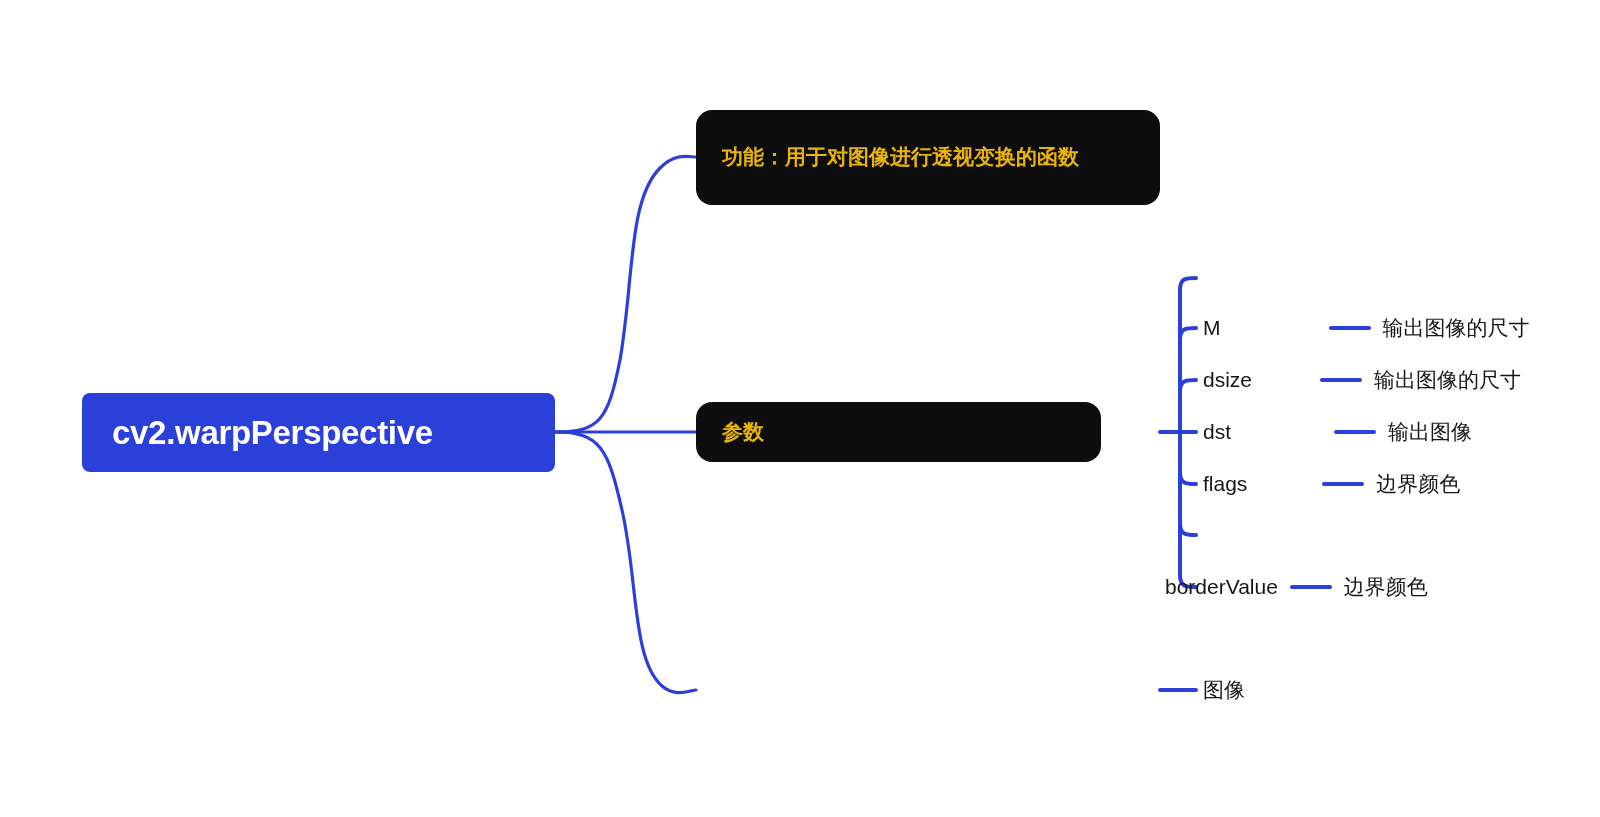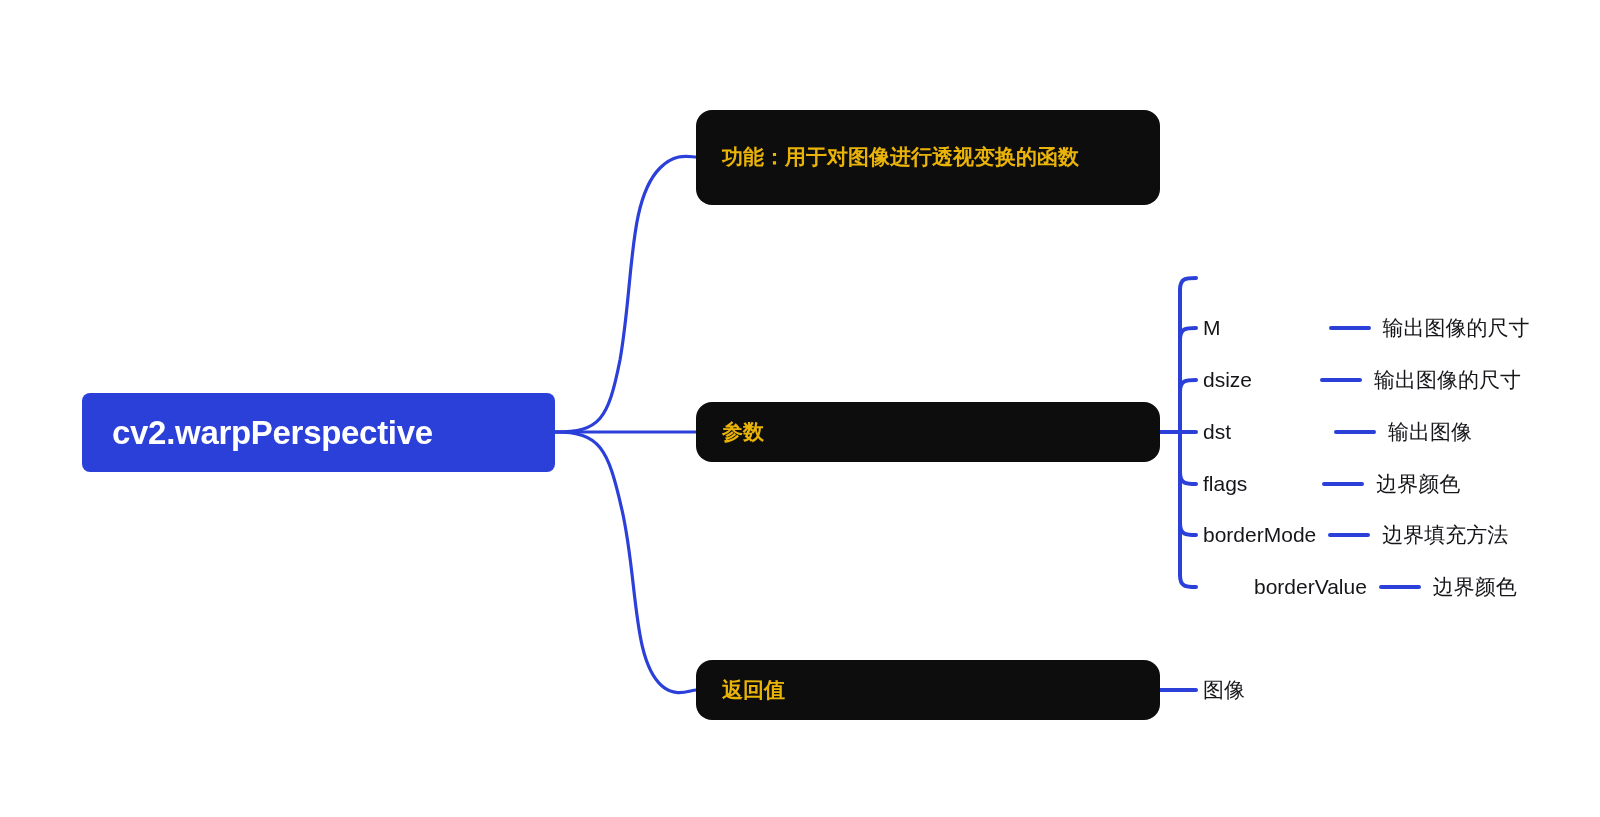--- a/index.html
+++ b/index.html
@@ -75,21 +75,21 @@
     width: 464px;
     height: 95px;
   }
   #node-feature .branch-label {
     width: 420px;
   }
 
   #node-params {
     left: 696px;
     top: 402px;
-    width: 464px;
+    width: 405px;
     height: 60px;
   }
 
   #node-return {
     left: 696px;
     top: 660px;
     width: 464px;
     height: 60px;
   }
 
@@ -171,23 +171,20 @@
   </div>
 
   <div class="branch-node" id="node-feature">
     <span class="branch-label">功能：用于对图像进行透视变换的函数</span>
   </div>
 
   <div class="branch-node" id="node-params">
     <span class="branch-label">参数</span>
   </div>
 
-  <div class="branch-node" id="node-return">
-    <span class="branch-label">返回值</span>
-  </div>
 
 
   <div class="param-row" style="left:1203px; top:313px;">
     <span class="param-name">M</span>
     <span class="param-dash" style="margin-left:108px;"></span>
     <span class="param-desc">输出图像的尺寸</span>
   </div>
 
   <div class="param-row" style="left:1203px; top:365px;">
     <span class="param-name">dsize</span>
@@ -200,27 +197,22 @@
     <span class="param-dash" style="margin-left:103px;"></span>
     <span class="param-desc">输出图像</span>
   </div>
 
   <div class="param-row" style="left:1203px; top:469px;">
     <span class="param-name">flags</span>
     <span class="param-dash" style="margin-left:75px;"></span>
     <span class="param-desc">边界颜色</span>
   </div>
 
-  <div class="param-row" style="left:1203px; top:520px;">
-    <span class="param-name">borderMode</span>
-    <span class="param-dash"></span>
-    <span class="param-desc">边界填充方法</span>
-  </div>
-
-  <div class="param-row" style="left:1254px; top:572px;">
+
+  <div class="param-row" style="left:1165px; top:572px;">
     <span class="param-name">borderValue</span>
     <span class="param-dash"></span>
     <span class="param-desc">边界颜色</span>
   </div>
 
   <div class="leaf-row" style="left:1203px; top:675px;">
     <span class="leaf-text">图像</span>
   </div>
 
 </div>

